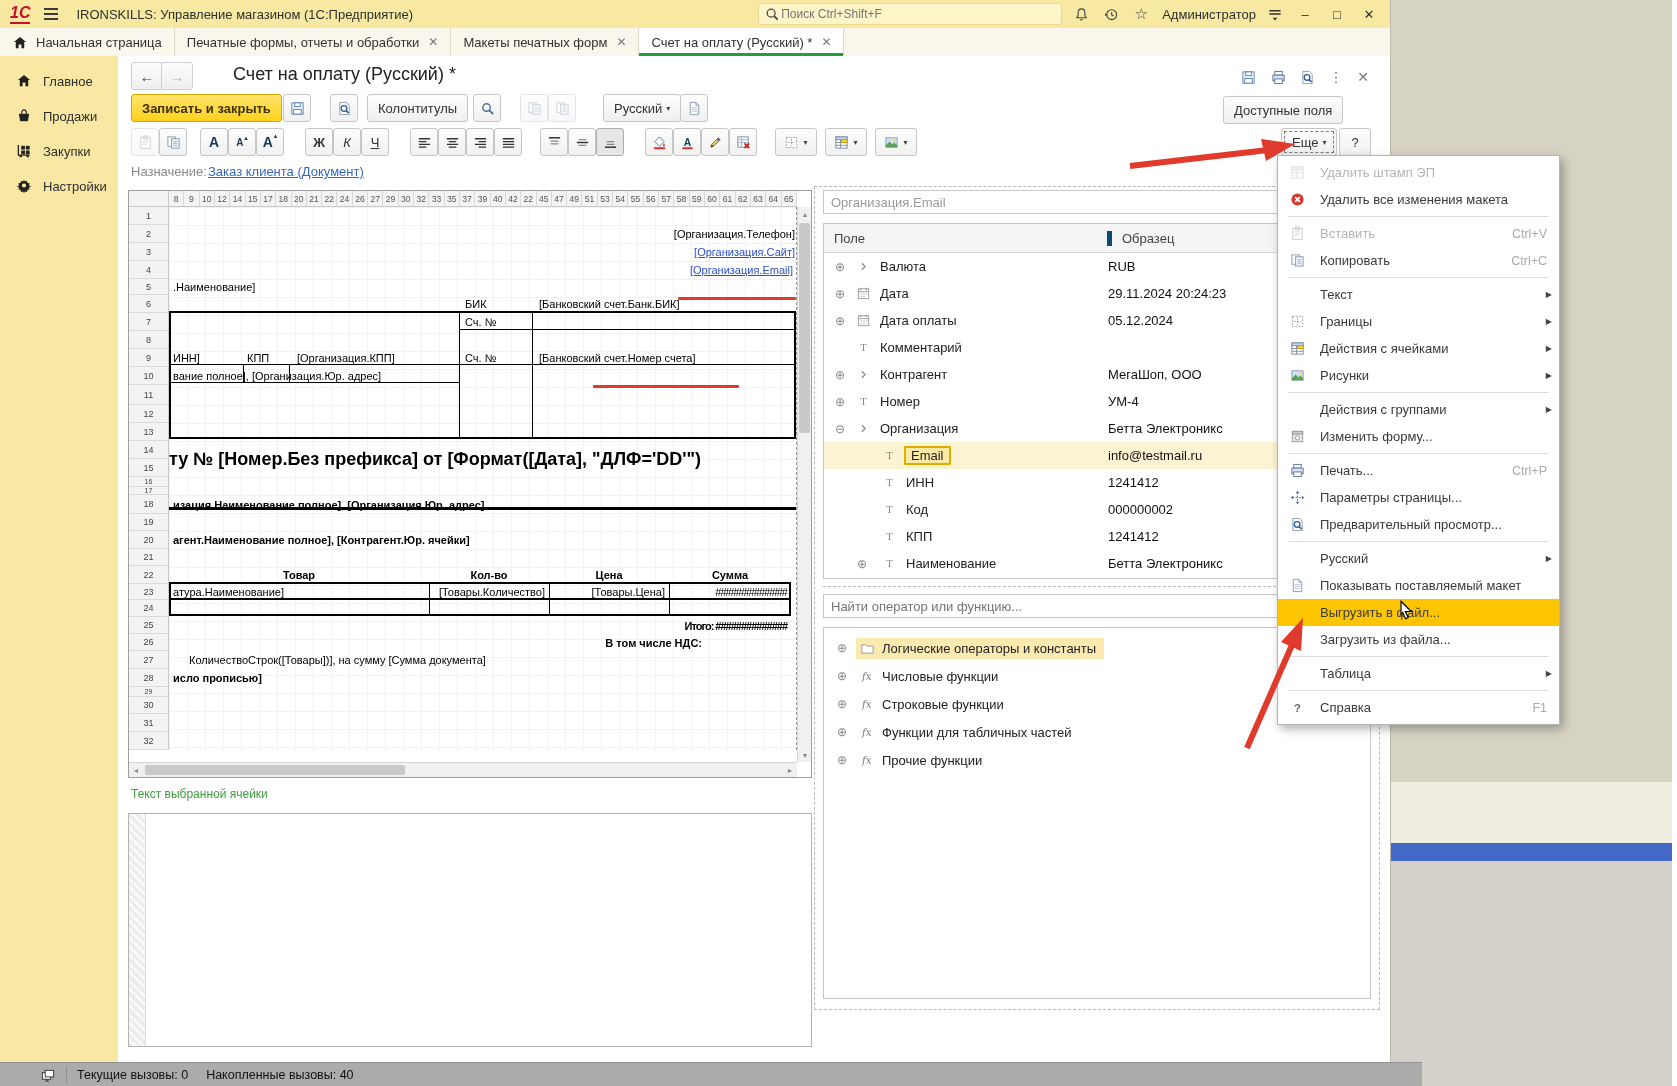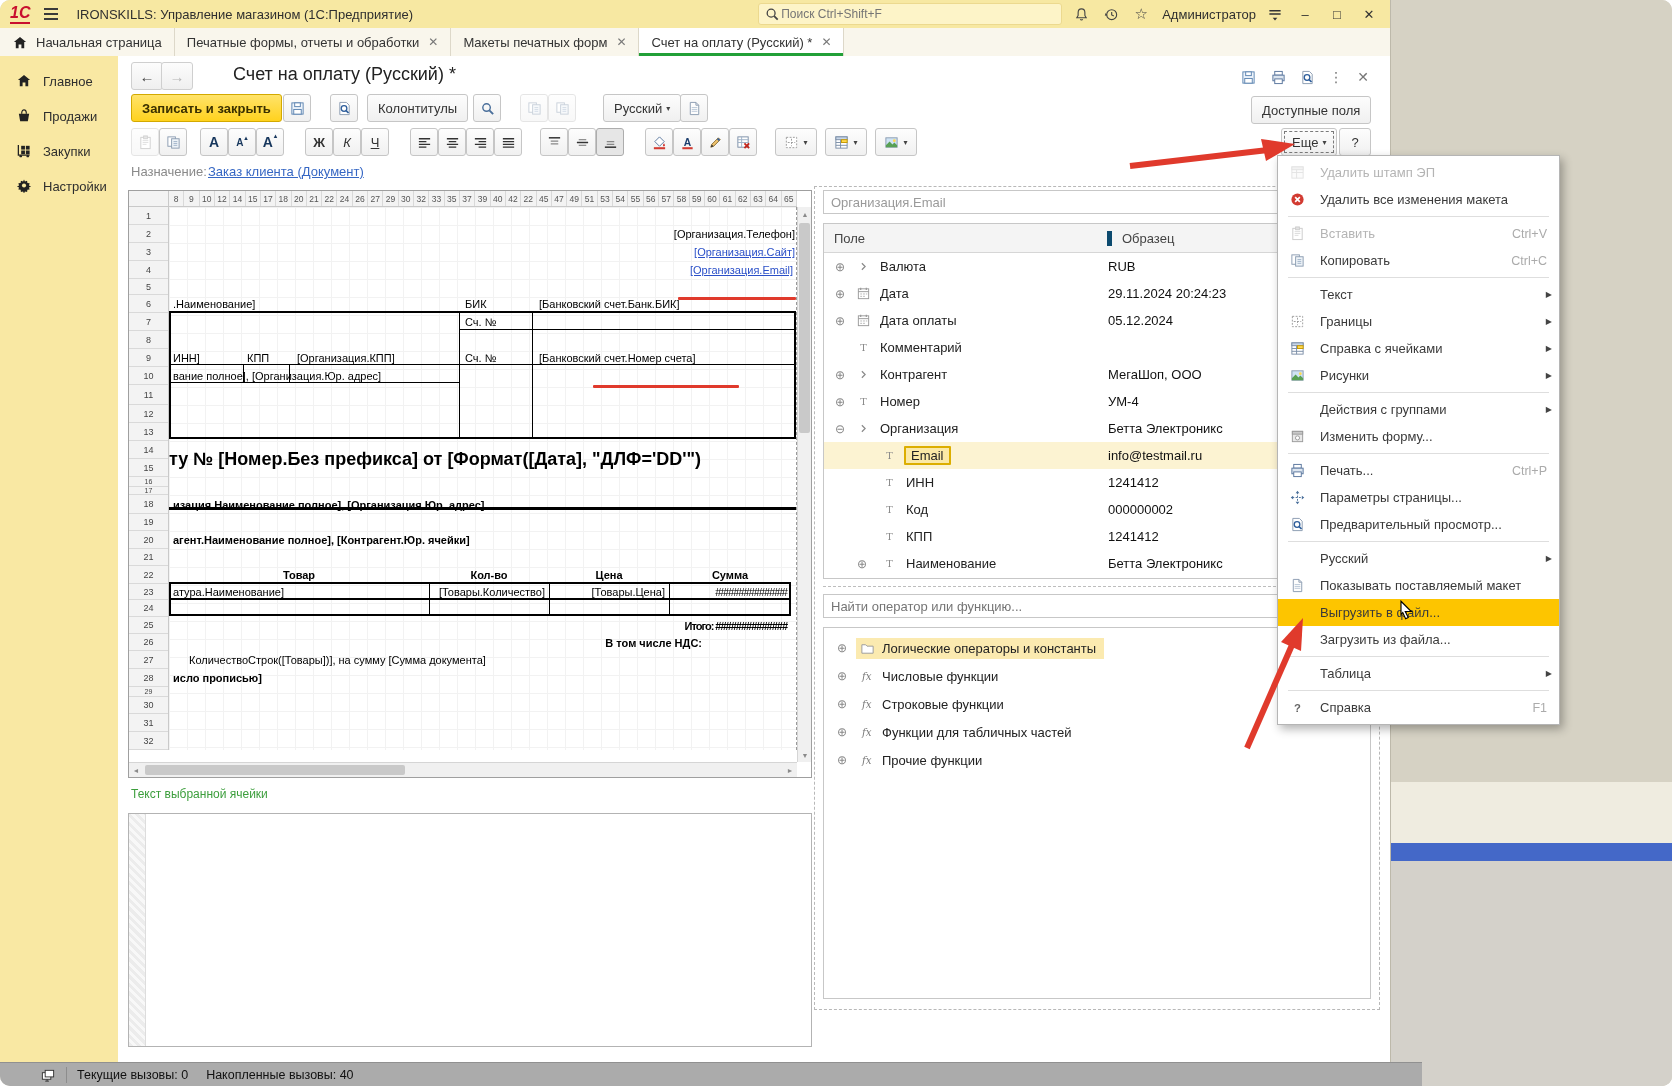--- a/index.html
+++ b/index.html
@@ -1,17 +1,17 @@
 <!DOCTYPE html>
 <html><head>
 <meta charset="utf-8">
 <style>
   html,body{margin:0;padding:0;}
   body{font-family:"Liberation Sans",sans-serif;font-size:13px;color:#333;}
-  #stage{position:relative;width:1672px;height:1086px;background:#d6d2c4;overflow:hidden;border-radius:10px;}
+  #stage{position:relative;width:1672px;height:1086px;background:#d6d2c4;overflow:hidden;}
   .abs{position:absolute;}
   
   #bg-right{left:1390px;top:0;width:287px;height:1086px;background:#d6d2c4;border-left:1px solid #bdb9aa;}
   #bg-right .panel{position:absolute;left:0;width:287px;}
   
   #titlebar{left:0;top:0;width:1390px;height:28px;background:#f7e8a2;display:flex;align-items:center;}
   .logo1c{color:#c8102e;font-weight:bold;font-size:16px;font-style:italic;margin-left:10px;border-bottom:2px solid #c8102e;line-height:18px;}
   .hamb{margin-left:14px;display:inline-flex;flex-direction:column;gap:3px;}
   .hamb i{width:14px;height:2px;background:#3a3a3a;}
   #apptitle{margin-left:18px;color:#2f2f2f;}
@@ -316,21 +316,21 @@
       </div>
     <div class="btn" style="left:562px;top:38px;">
         <span class="ic">
           <svg width="15" height="15" viewBox="0 0 16 16">
             <path d="M3.5 1.5h6l3 3v10h-9z" fill="#fdfdfd" stroke="#8a9bb0"></path>
             <path d="M9.5 1.5v3h3" fill="none" stroke="#8a9bb0"></path>
             <path d="M5 7h6M5 9h6M5 11h6" stroke="#b9c6d6"></path>
           </svg>
         </span>
       </div>
-    <div class="tbtn" style="left:1133px;top:40px;">Доступные поля</div>
+    <div class="tbtn" style="left:1105px;top:40px;">Доступные поля</div>
 
     <div class="btn grayed" style="left:13px;top:72px;">
         <span class="ic">
           <svg width="15" height="15" viewBox="0 0 16 16">
             <rect x="3" y="2.5" width="10" height="12" fill="#fff" stroke="#9a9a9a"></rect>
             <rect x="6" y="1" width="4" height="3" fill="#c9c9c9" stroke="#9a9a9a"></rect>
             <path d="M5 6h6M5 8h6M5 10h4" stroke="#bbb"></path>
           </svg>
         </span>
       </div>
@@ -587,21 +587,21 @@
           <div class="bline" style="left: 0px; top: 407px; width: 622px; height: 2px;"></div>
           <div class="bline" style="left: 0px; top: 375px; width: 2px; height: 34px;"></div>
           <div class="bline" style="left: 620px; top: 375px; width: 2px; height: 34px;"></div>
           <div class="bline" style="left: 260px; top: 375px; width: 1px; height: 34px;"></div>
           <div class="bline" style="left: 380px; top: 375px; width: 1px; height: 34px;"></div>
           <div class="bline" style="left: 500px; top: 375px; width: 1px; height: 34px;"></div>
           <div class="dashv" style="left: 627px; top: 0px; height: 543px;"></div>
           <div class="cell" style="top: 18px; height: 18px; right: 2px;">[Организация.Телефон]</div>
           <div class="cell link" style="top: 36px; height: 18px; right: 2px;">[Организация.Сайт]</div>
           <div class="cell link" style="top: 54px; height: 18px; right: 4px;">[Организация.Email]</div>
-          <div class="cell" style="top: 88px; height: 18px; left: 4px; text-align: right;">.Наименование]</div>
+          <div class="cell" style="top: 71px; height: 18px; left: 4px; text-align: right;">.Наименование]</div>
           <div class="cell" style="top: 88px; height: 18px; left: 296px;">БИК</div>
           <div class="cell" style="top: 88px; height: 18px; left: 370px;">[Банковский счет.Банк.БИК]</div>
           <div class="cell" style="top: 106px; height: 18px; left: 296px;">Сч. №</div>
           <div class="cell" style="top: 142px; height: 18px; left: 4px;">ИНН]</div>
           <div class="cell" style="top: 142px; height: 18px; left: 78px;">КПП</div>
           <div class="cell" style="top: 142px; height: 18px; left: 110px; padding-left: 18px;">[Организация.КПП]</div>
           <div class="cell" style="top: 142px; height: 18px; left: 296px;">Сч. №</div>
           <div class="cell" style="top: 142px; height: 18px; left: 370px;">[Банковский счет.Номер счета]</div>
           <div class="cell" style="top: 160px; height: 18px; left: 4px;">вание полное], [Организация.Юр. адрес]</div>
           <div class="cell big" style="top: 234px; height: 36px; left: 0px;">ту № [Номер.Без префикса] от [Формат([Дата], "ДЛФ='DD'")</div>
@@ -921,21 +921,21 @@
         <span class="mic">
           <span class="ic">
             <svg width="15" height="15" viewBox="0 0 16 16">
               <rect x="2" y="2" width="12" height="12" fill="#fff" stroke="#7b8ea6"></rect>
               <rect x="2" y="2" width="12" height="3" fill="#c8d6e8" stroke="#7b8ea6"></rect>
               <path d="M2 8h12M2 11h12M7 5v9" stroke="#7b8ea6"></path>
               <rect x="8" y="5" width="6" height="3" fill="#ffd94d" stroke="#c89b00"></rect>
             </svg>
           </span>
         </span>
-        <span class="mlb">Справка с ячейками</span>
+        <span class="mlb">Действия с ячейками</span>
         <span class="sub">▶</span>
       </div>
       <div class="mi">
         <span class="mic">
           <span class="ic">
             <svg width="15" height="15" viewBox="0 0 16 16">
               <rect x="2" y="3" width="12" height="10" fill="#cfe3f4" stroke="#8a9bb0"></rect>
               <path d="M2 11l4-4 3 3 2-2 3 3v2H2z" fill="#58a054"></path>
               <circle cx="11" cy="6" r="1.5" fill="#ffd94d"></circle>
             </svg>

